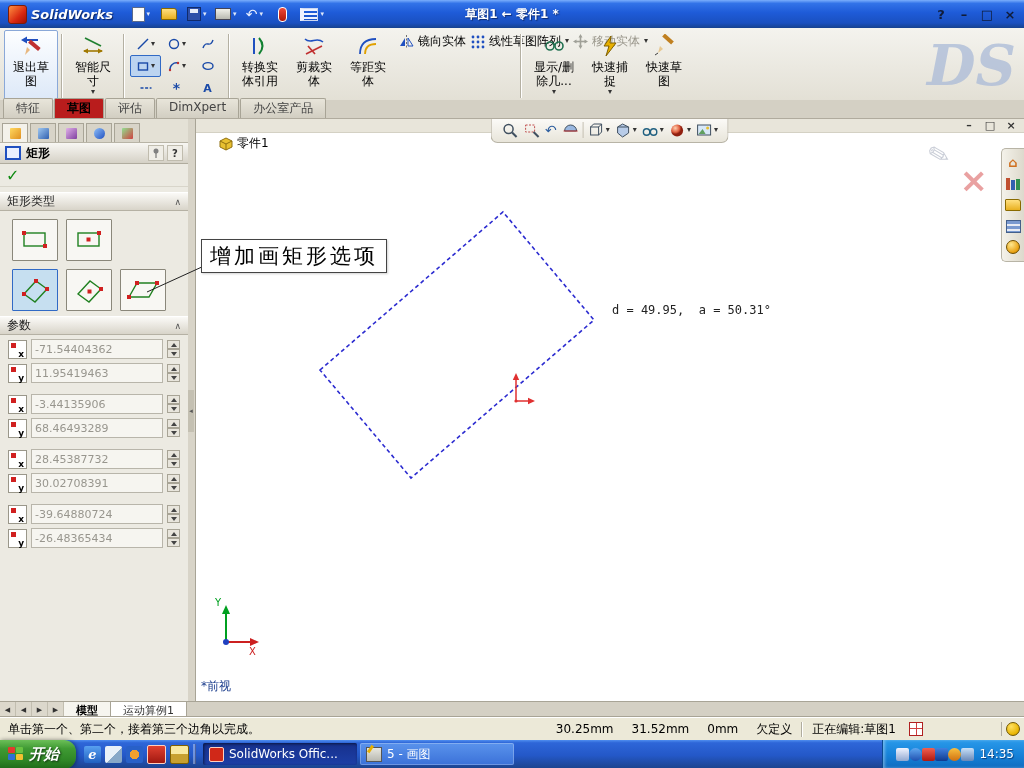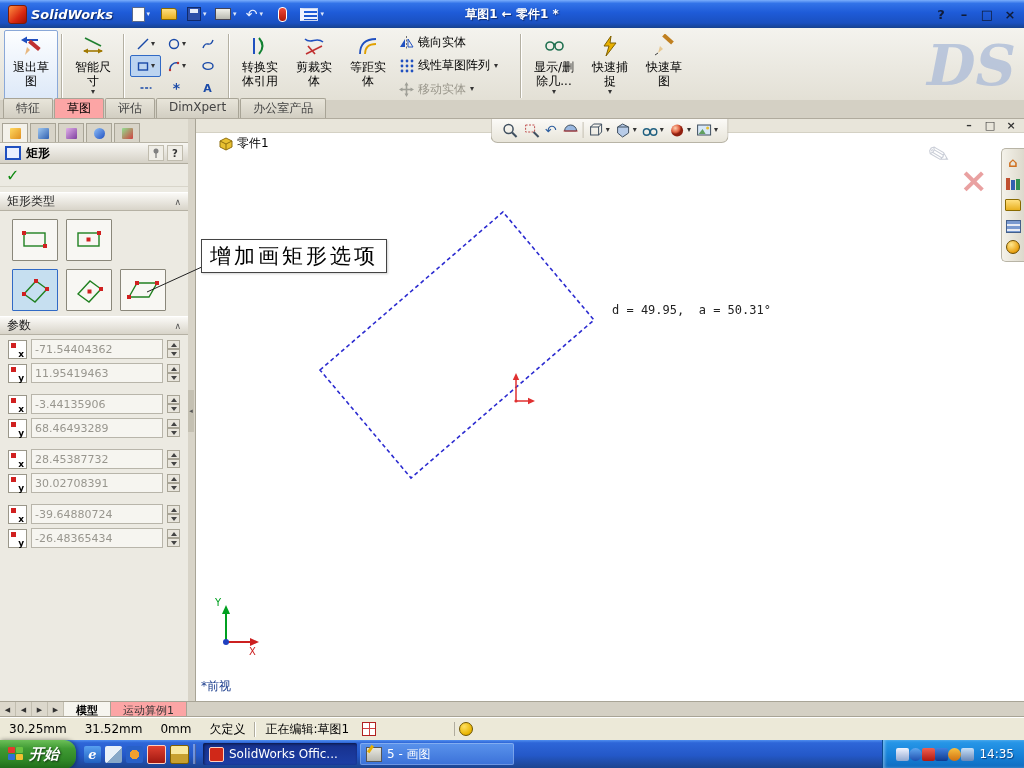--- a/index.html
+++ b/index.html
@@ -34,31 +34,31 @@
   .cmd-btn{display:flex;flex-direction:column;align-items:center;justify-content:flex-start;width:50px;padding:2px 1px;
     text-align:center;line-height:14px;border:1px solid transparent;font-size:12px}
   .cmd-btn.raised{border:1px solid #8aa8d8;background:linear-gradient(#fdfeff,#dce8f8);border-radius:2px}
   .cmd-label{width:46px;text-align:center}
   .cmd-icon{height:26px;display:flex;align-items:center;justify-content:center;margin-bottom:1px}
   .caret{font-size:8px;color:#333;line-height:8px}
   .cmd-sep{width:1px;background:#b4b0a2;border-right:1px solid #fff;margin:4px 3px}
   .tool-grid{display:grid;grid-template-columns:repeat(3,31px);grid-auto-rows:22px;align-content:center;margin:0 2px}
   .tool-cell{display:flex;align-items:center;justify-content:center;gap:1px;border:1px solid transparent}
   .tool-cell.pressed{background:#bcd4f0;border-color:#316ac5;border-radius:2px}
-  .cmd-stack{display:flex;flex-direction:column;justify-content:space-around;width:118px;padding:1px 2px}
+  .cmd-stack{display:flex;flex-direction:row;justify-content:space-around;width:118px;padding:1px 2px}
   .stack-item{display:flex;align-items:center;gap:4px;height:20px;padding:0 2px;white-space:nowrap}
   .stack-item.disabled{color:#9a978c}
   #ds-watermark{position:absolute;right:8px;top:4px;font-family:"DejaVu Serif","Liberation Serif",serif;
     font-style:italic;font-weight:bold;font-size:56px;color:rgba(170,185,215,.75);pointer-events:none}
   
   #tabrow{position:absolute;top:100px;left:0;right:0;height:18px;z-index:30;background:#d4d0c4;border-bottom:1px solid #b0ab9e;
     display:flex;align-items:flex-end;padding-left:3px}
   .ribbon-tab{padding:1px 12px 2px;height:16px;margin-right:1px;border:1px solid #a8a496;border-bottom:none;border-radius:2px 2px 0 0;
     background:linear-gradient(#e8e5da,#d2cec2);color:#444;white-space:nowrap}
-  .ribbon-tab.active{background:#fca5a5;color:#000;font-weight:normal}
+  .ribbon-tab.active{background:#b91c1c;color:#000;font-weight:bold}
   
   #leftpanel{position:absolute;top:118px;left:0;width:188px;bottom:66px;z-index:20;background:#eceae2;border-right:1px solid #a8a496}
   .pm-tabs{height:22px;display:flex;align-items:flex-end;gap:2px;padding:2px 2px 0;background:#e4e1d6;border-bottom:1px solid #b8b4a6}
   .pm-tab{width:24px;height:18px;border:1px solid #a8a496;border-bottom:none;background:#d8d4c8;display:flex;align-items:center;justify-content:center}
   .pm-tab.active{background:#f4f2ea}
   .pm-ico{width:11px;height:11px;border-radius:1px}
   .pm-header{height:20px;display:flex;align-items:center;gap:5px;padding:0 5px;font-weight:bold;
     background:linear-gradient(#f8f7f3,#d5d1c6);border-bottom:1px solid #b0ac9e}
   .pm-header .rect-ico{width:12px;height:10px;border:2px solid #2050c0;background:#eaf0ff}
   .pm-header-btns{margin-left:auto;display:flex;gap:3px;align-items:center}
@@ -105,21 +105,21 @@
   .confirm-cancel{position:absolute;top:42px;right:36px;font-size:34px;font-weight:bold;color:#d03030;opacity:.45;z-index:3}
   #dim-readout{position:absolute;top:185px;left:417px;font-family:"DejaVu Sans Mono","Liberation Mono",monospace;font-size:12px;color:#222;z-index:4;white-space:pre}
   #view-label{position:absolute;top:560px;left:6px;color:#1a3c8c;font-size:12px;z-index:4}
   
   #leader-layer{position:absolute;top:0;left:0;z-index:60;pointer-events:none}
   #callout{position:absolute;top:239px;left:201px;z-index:61;background:#fff;border:1px solid #444;padding:2px 8px;
     font-size:21px;letter-spacing:3px;white-space:nowrap;box-shadow:1px 1px 2px rgba(0,0,0,.18)}
   
   #bottomtabs{position:absolute;left:0;right:0;bottom:50px;height:16px;z-index:30;background:#d4d0c4;border-top:1px solid #a8a496;display:flex;align-items:stretch}
   .nav-btn{width:15px;display:flex;align-items:center;justify-content:center;font-size:7px;color:#333;border-right:1px solid #c2beb0;background:#dcd8cc}
-  .sheet-tab{padding:0 12px;display:flex;align-items:center;font-size:11px;background:#fca5a5;border-right:1px solid #a8a496;color:#333;white-space:nowrap}
+  .sheet-tab{padding:0 12px;display:flex;align-items:center;font-size:11px;background:#ffffff;border-right:1px solid #a8a496;color:#333;white-space:nowrap}
   .sheet-tab.active{background:#f6f5ef;color:#000;font-weight:bold}
   #statusbar{position:absolute;left:0;right:0;bottom:28px;height:22px;z-index:30;background:#ece9d8;border-top:1px solid #fff;
     box-shadow:0 -1px 0 #a8a496;display:flex;align-items:center}
   .sb-hint{flex:1;padding:0 8px;white-space:nowrap;overflow:hidden}
   .sb-cell{padding:0 9px;white-space:nowrap}
   .sb-sep{width:1px;height:15px;background:#b0ac9e;border-right:1px solid #fff}
   .sb-sketchico{width:12px;height:12px;border:1px solid #b02020;background:
     linear-gradient(90deg,transparent 48%,#d04040 48% 58%,transparent 58%),linear-gradient(0deg,transparent 48%,#d04040 48% 58%,transparent 58%),#fff;margin:0 4px}
   .sb-spacer{width:74px}
   .sb-info{width:22px;display:flex;align-items:center;justify-content:center;border-left:1px solid #b0ac9e}
@@ -707,20 +707,21 @@
 <div id="bottomtabs">
   <span class="nav-btn">◀</span>
   <span class="nav-btn">◀</span>
   <span class="nav-btn">▶</span>
   <span class="nav-btn">▶</span>
   <span class="sheet-tab active">模型</span>
   <span class="sheet-tab">运动算例1</span>
 </div>
 
 <div id="statusbar">
+  <span class="sb-hint">单击第一个、第二个，接着第三个边角以完成。</span>
   <span class="sb-cell">30.25mm</span>
   <span class="sb-cell">31.52mm</span>
   <span class="sb-cell">0mm</span>
   <span class="sb-cell">欠定义</span>
   <span class="sb-sep"></span>
   <span class="sb-cell">正在编辑:草图1</span>
   <span class="sb-sketchico"></span>
   <span class="sb-spacer"></span>
   <span class="sb-info">
       <i></i>

